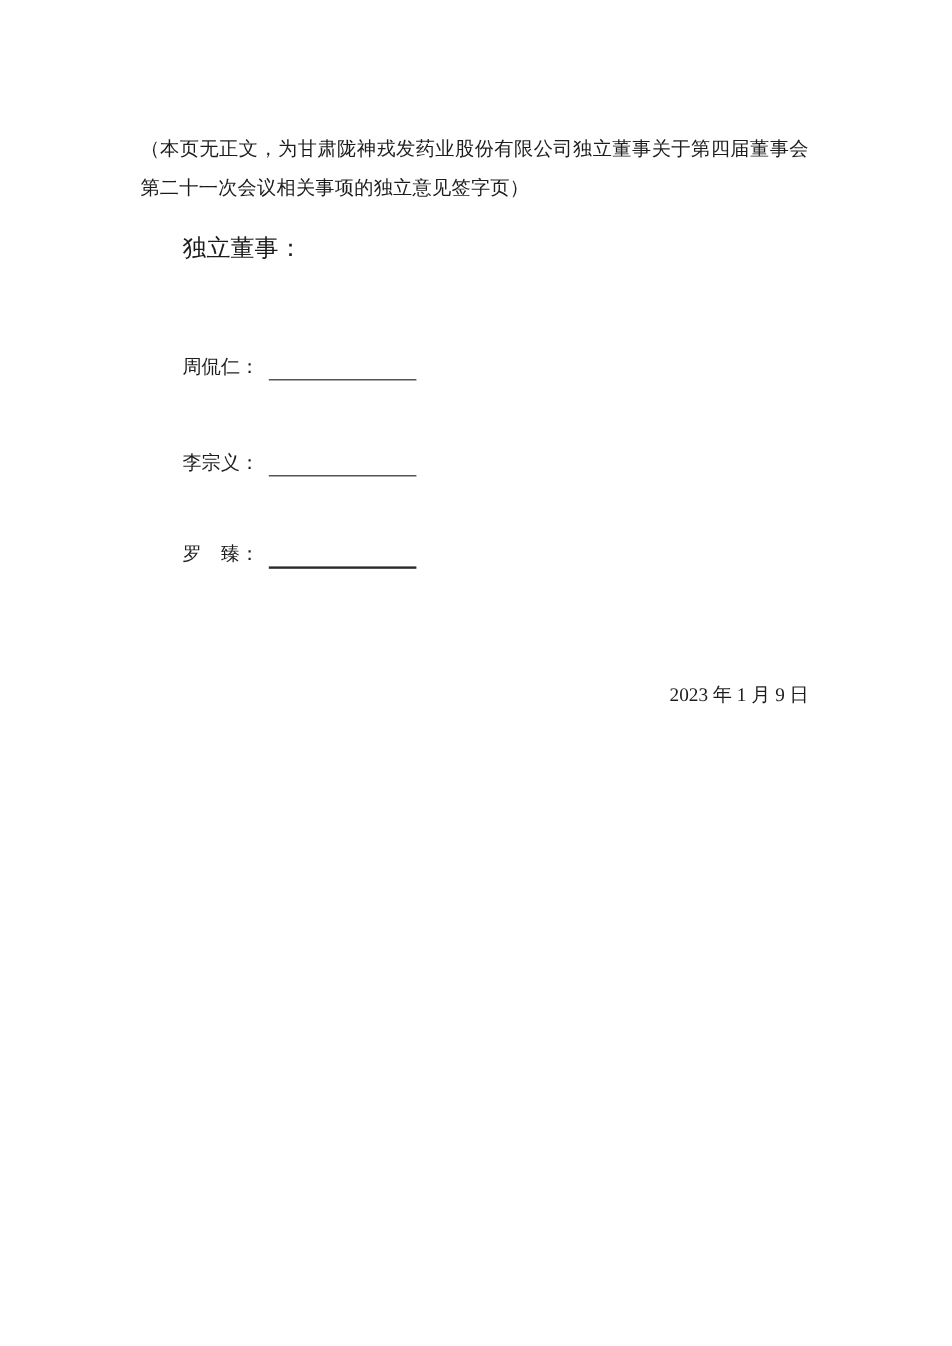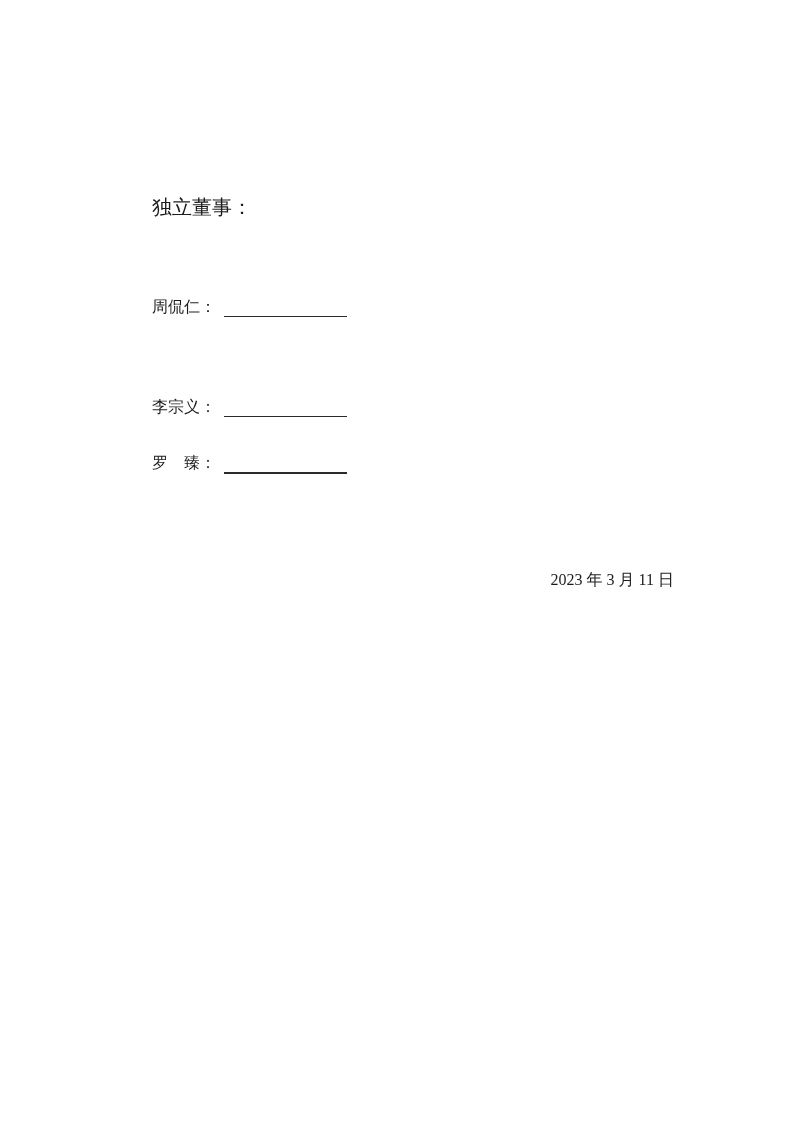--- a/index.html
+++ b/index.html
@@ -37,21 +37,21 @@
   }
   .sig-row {
     position: absolute;
     left: 152px;
     height: 26px;
     font-size: 16px;
     line-height: 22px;
     text-decoration: underline;
   }
   .sig-row-1 { top: 296px; }
-  .sig-row-2 { top: 396px; }
+  .sig-row-2 { top: 376px; }
   .sig-row-3 { top: 452px; }
   .sig-label {
     display: inline-block;
     white-space: pre;
   }
   .signature-line {
     position: absolute;
     left: 72px;
     top: 20px;
     width: 123px;
@@ -67,33 +67,34 @@
     font-size: 16px;
     line-height: 22px;
     white-space: pre;
   }
 </style>
 </head>
 <body>
 
 <div class="page">
 
+  <p class="no-body-note">（本页无正文，为甘肃陇神戎发药业股份有限公司独立董事关于第四届董事会第二十一次会议相关事项的独立意见签字页）</p>
 
   <div class="role-label">独立董事：</div>
 
   <div class="sig-row sig-row-1">
     <span class="sig-label">周侃仁：</span>
     <span class="signature-line"></span>
   </div>
 
   <div class="sig-row sig-row-2">
     <span class="sig-label">李宗义：</span>
     <span class="signature-line"></span>
   </div>
 
   <div class="sig-row sig-row-3">
     <span class="sig-label">罗　臻：</span>
     <span class="signature-line"></span>
   </div>
 
-  <div class="doc-date">2023 年 3 月 11 日</div>
+  <div class="doc-date">2023 年 1 月 9 日</div>
 
 </div>
 
 </body></html>

